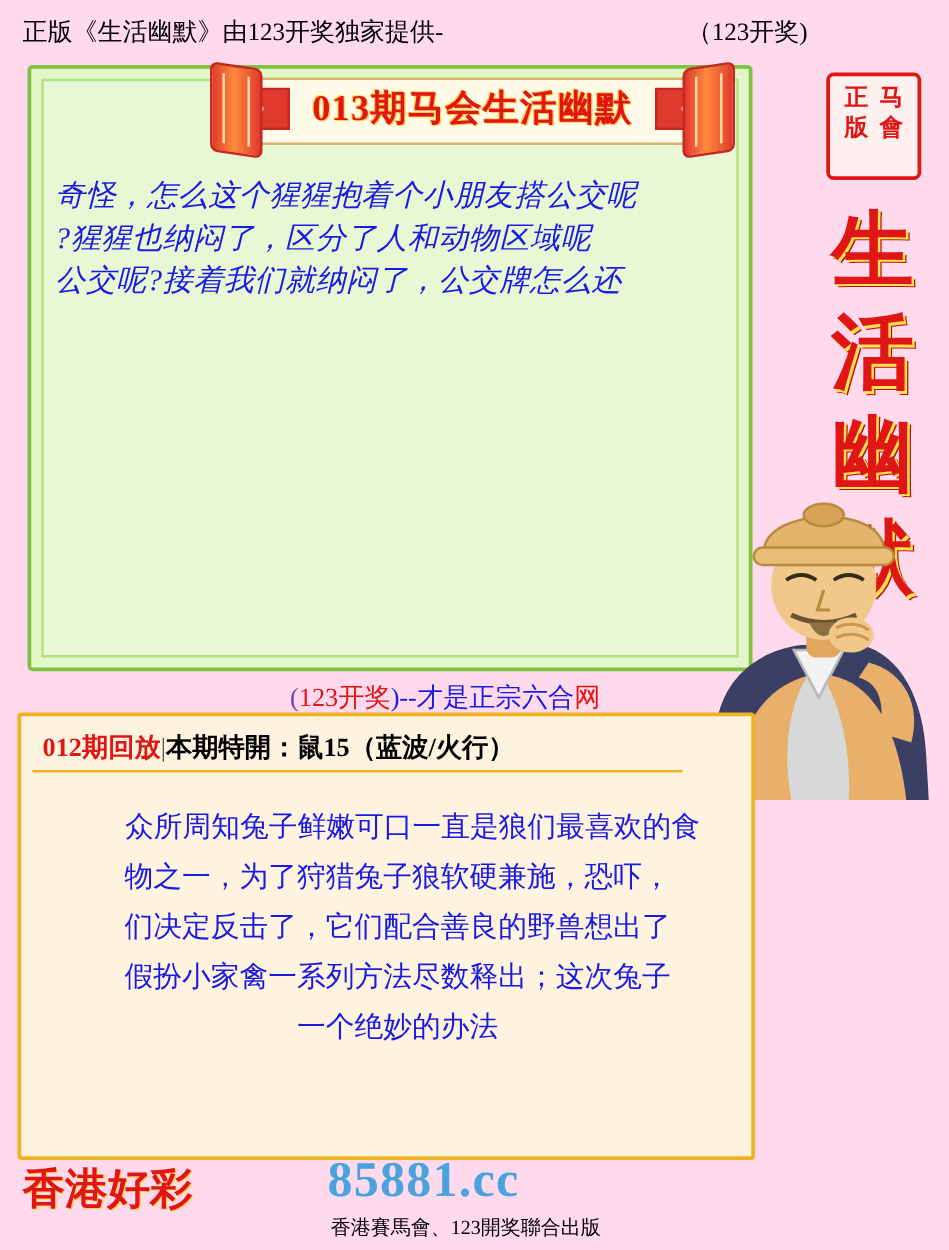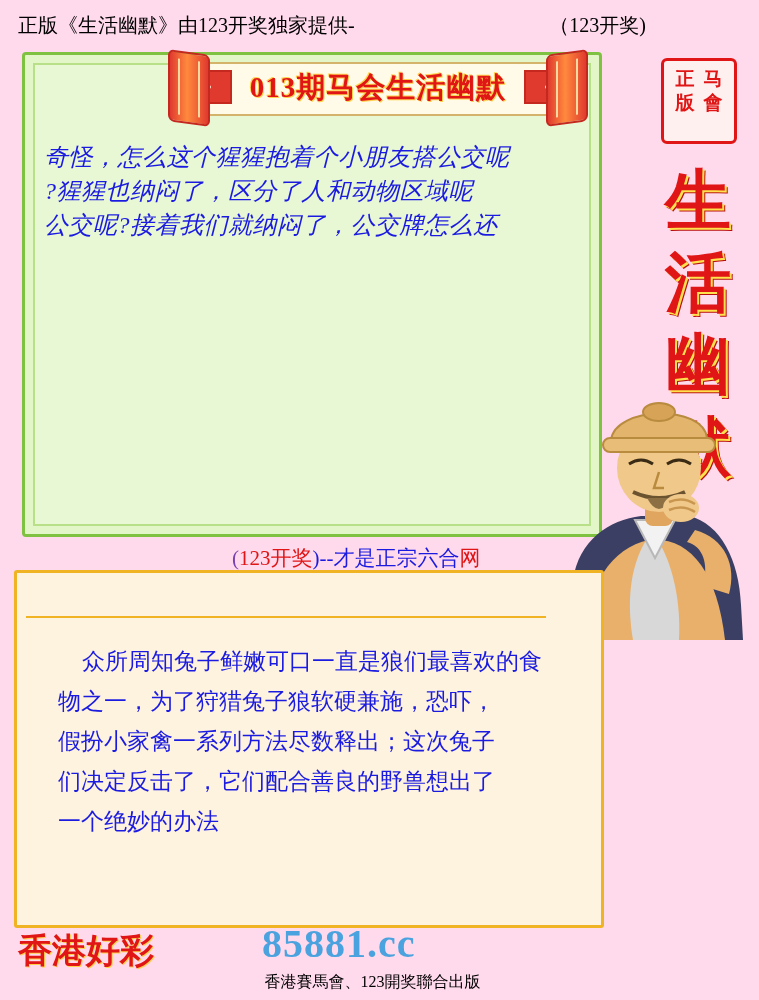--- a/index.html
+++ b/index.html
@@ -235,20 +235,21 @@
   }
   .story {
     position: absolute;
     left: 58px;
     top: 642px;
     width: 520px;
     font-size: 23px;
     line-height: 40px;
     color: #1a1ae0;
     font-family: "Liberation Serif", serif;
+    text-align: center;
   }
   .story p { margin: 0; }
   .story .indent { padding-left: 24px; }
   
   .brand-left {
     position: absolute;
     left: 18px;
     top: 928px;
     font-size: 34px;
     font-weight: bold;
@@ -351,27 +352,30 @@
       <path d="M98 118 q12 22 24 0" fill="#8c7044"></path>
 
       <path d="M146 150 C176 158 188 186 180 214 L154 206 C160 184 154 166 138 162 Z" fill="#e8b06a"></path>
       <ellipse cx="132" cy="128" rx="18" ry="14" fill="#f0c88a"></ellipse>
       <path d="M120 122 q14 -6 26 2" stroke="#c9964f" stroke-width="2.5" fill="none"></path>
       <path d="M120 130 q14 -6 26 2" stroke="#c9964f" stroke-width="2.5" fill="none"></path>
     </svg>
   </div>
 
   <div class="bottom-panel"></div>
+  <div class="bottom-head">
+    <span class="seg1">012期回放</span><span class="sep">|</span><span class="seg2">本期特開：鼠15（蓝波/火行）</span>
+  </div>
   <div class="bottom-head-rule"></div>
 
   <div class="story">
     <p class="indent">众所周知兔子鲜嫩可口一直是狼们最喜欢的食</p>
     <p>物之一，为了狩猎兔子狼软硬兼施，恐吓，</p>
+    <p>们决定反击了，它们配合善良的野兽想出了</p>
     <p>假扮小家禽一系列方法尽数释出；这次兔子</p>
-    <p>们决定反击了，它们配合善良的野兽想出了</p>
     <p>一个绝妙的办法</p>
   </div>
 
   <div class="brand-left">香港好彩</div>
   <div class="brand-url">85881.cc</div>
   <div class="bottom-note">香港賽馬會、123開奖聯合出版</div>
 
 </div>
 
 </body></html>

